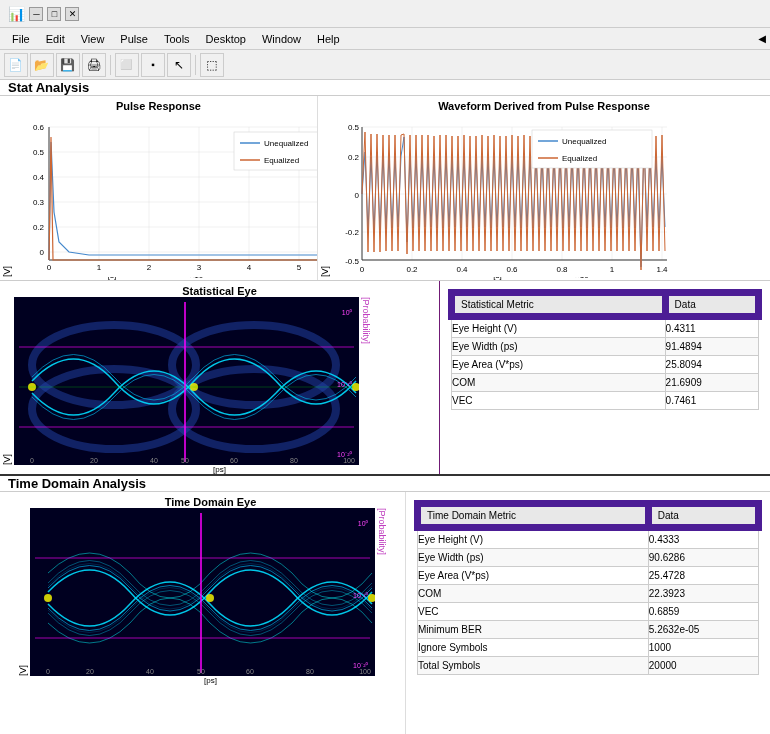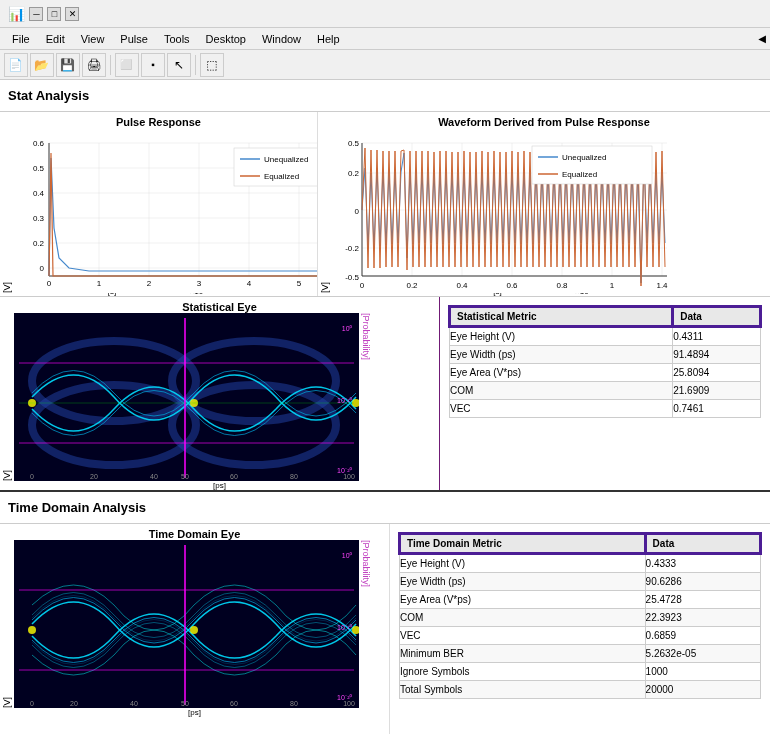--- a/index.html
+++ b/index.html
@@ -51,21 +51,21 @@
       height: calc(734px - 28px - 22px - 30px);
       overflow: hidden;
       display: flex;
       flex-direction: column;
     }
     
     
     .section-header {
       font-size: 13px;
       font-weight: bold;
-      padding: 8px 8px;
+      padding: 0 8px;
       border-bottom: 1px solid #ccc;
       background: white;
     }
     
     
     .stat-section {
       display: flex;
       flex-direction: column;
       flex: 1;
       border-bottom: 2px solid #333;
@@ -83,24 +83,24 @@
     }
     
     
     .data-table {
       border-collapse: collapse;
       width: 100%;
       font-size: 10px;
     }
     .data-table th {
       background: #e8e8e8;
-      border: 3px solid #4c1d95;
+      border: 7px solid #4c1d95;
       padding: 3px 6px;
       text-align: left;
-      font-weight: bold;
+      font-weight: normal;
     }
     .data-table td {
       border: 1px solid #ccc;
       padding: 3px 0;
     }
     .data-table tr:nth-child(even) { background: #f8f8f8; }
     
     
     svg { display: block; }
   </style>
@@ -335,21 +335,21 @@
         </table>
       </div>
     </div>
   </div>
 
   <div style="display:flex; flex-direction:column; flex:1;">
     <div class="section-header">Time Domain Analysis</div>
 
     <div class="stat-row" style="flex:1;">
 
-      <div style="width:390px; position:relative; border-right:1px solid #ddd;">
+      <div style="width:390px; position:relative; border-right:1px solid #ddd;margin-left:16px;">
         <div class="plot-title">Time Domain Eye</div>
         <div style="display:flex; position:relative;">
           <div style="writing-mode:vertical-rl; transform:rotate(180deg); font-size:9px; padding:0 2px; display:flex; align-items:center;">[V]</div>
           <svg width="345" height="168" style="background:#000020;">
             <rect x="0" y="0" width="345" height="168" fill="#000020"></rect>
 
             <path d="M18,84 Q60,40 100,84 Q140,130 180,84 Q220,40 262,84 Q302,130 342,84" fill="none" stroke="#00ddff" stroke-width="1.5" opacity="0.9"></path>
             <path d="M18,96 Q60,140 100,96 Q140,52 180,96 Q220,140 262,96 Q302,52 342,96" fill="none" stroke="#00ddff" stroke-width="1.5" opacity="0.9"></path>
             <path d="M18,80 Q60,35 100,80 Q140,126 180,80 Q220,35 262,80 Q302,126 342,80" fill="none" stroke="#00aadd" stroke-width="1" opacity="0.7"></path>
             <path d="M18,100 Q60,145 100,100 Q140,55 180,100 Q220,145 262,100 Q302,55 342,100" fill="none" stroke="#00aadd" stroke-width="1" opacity="0.7"></path>

